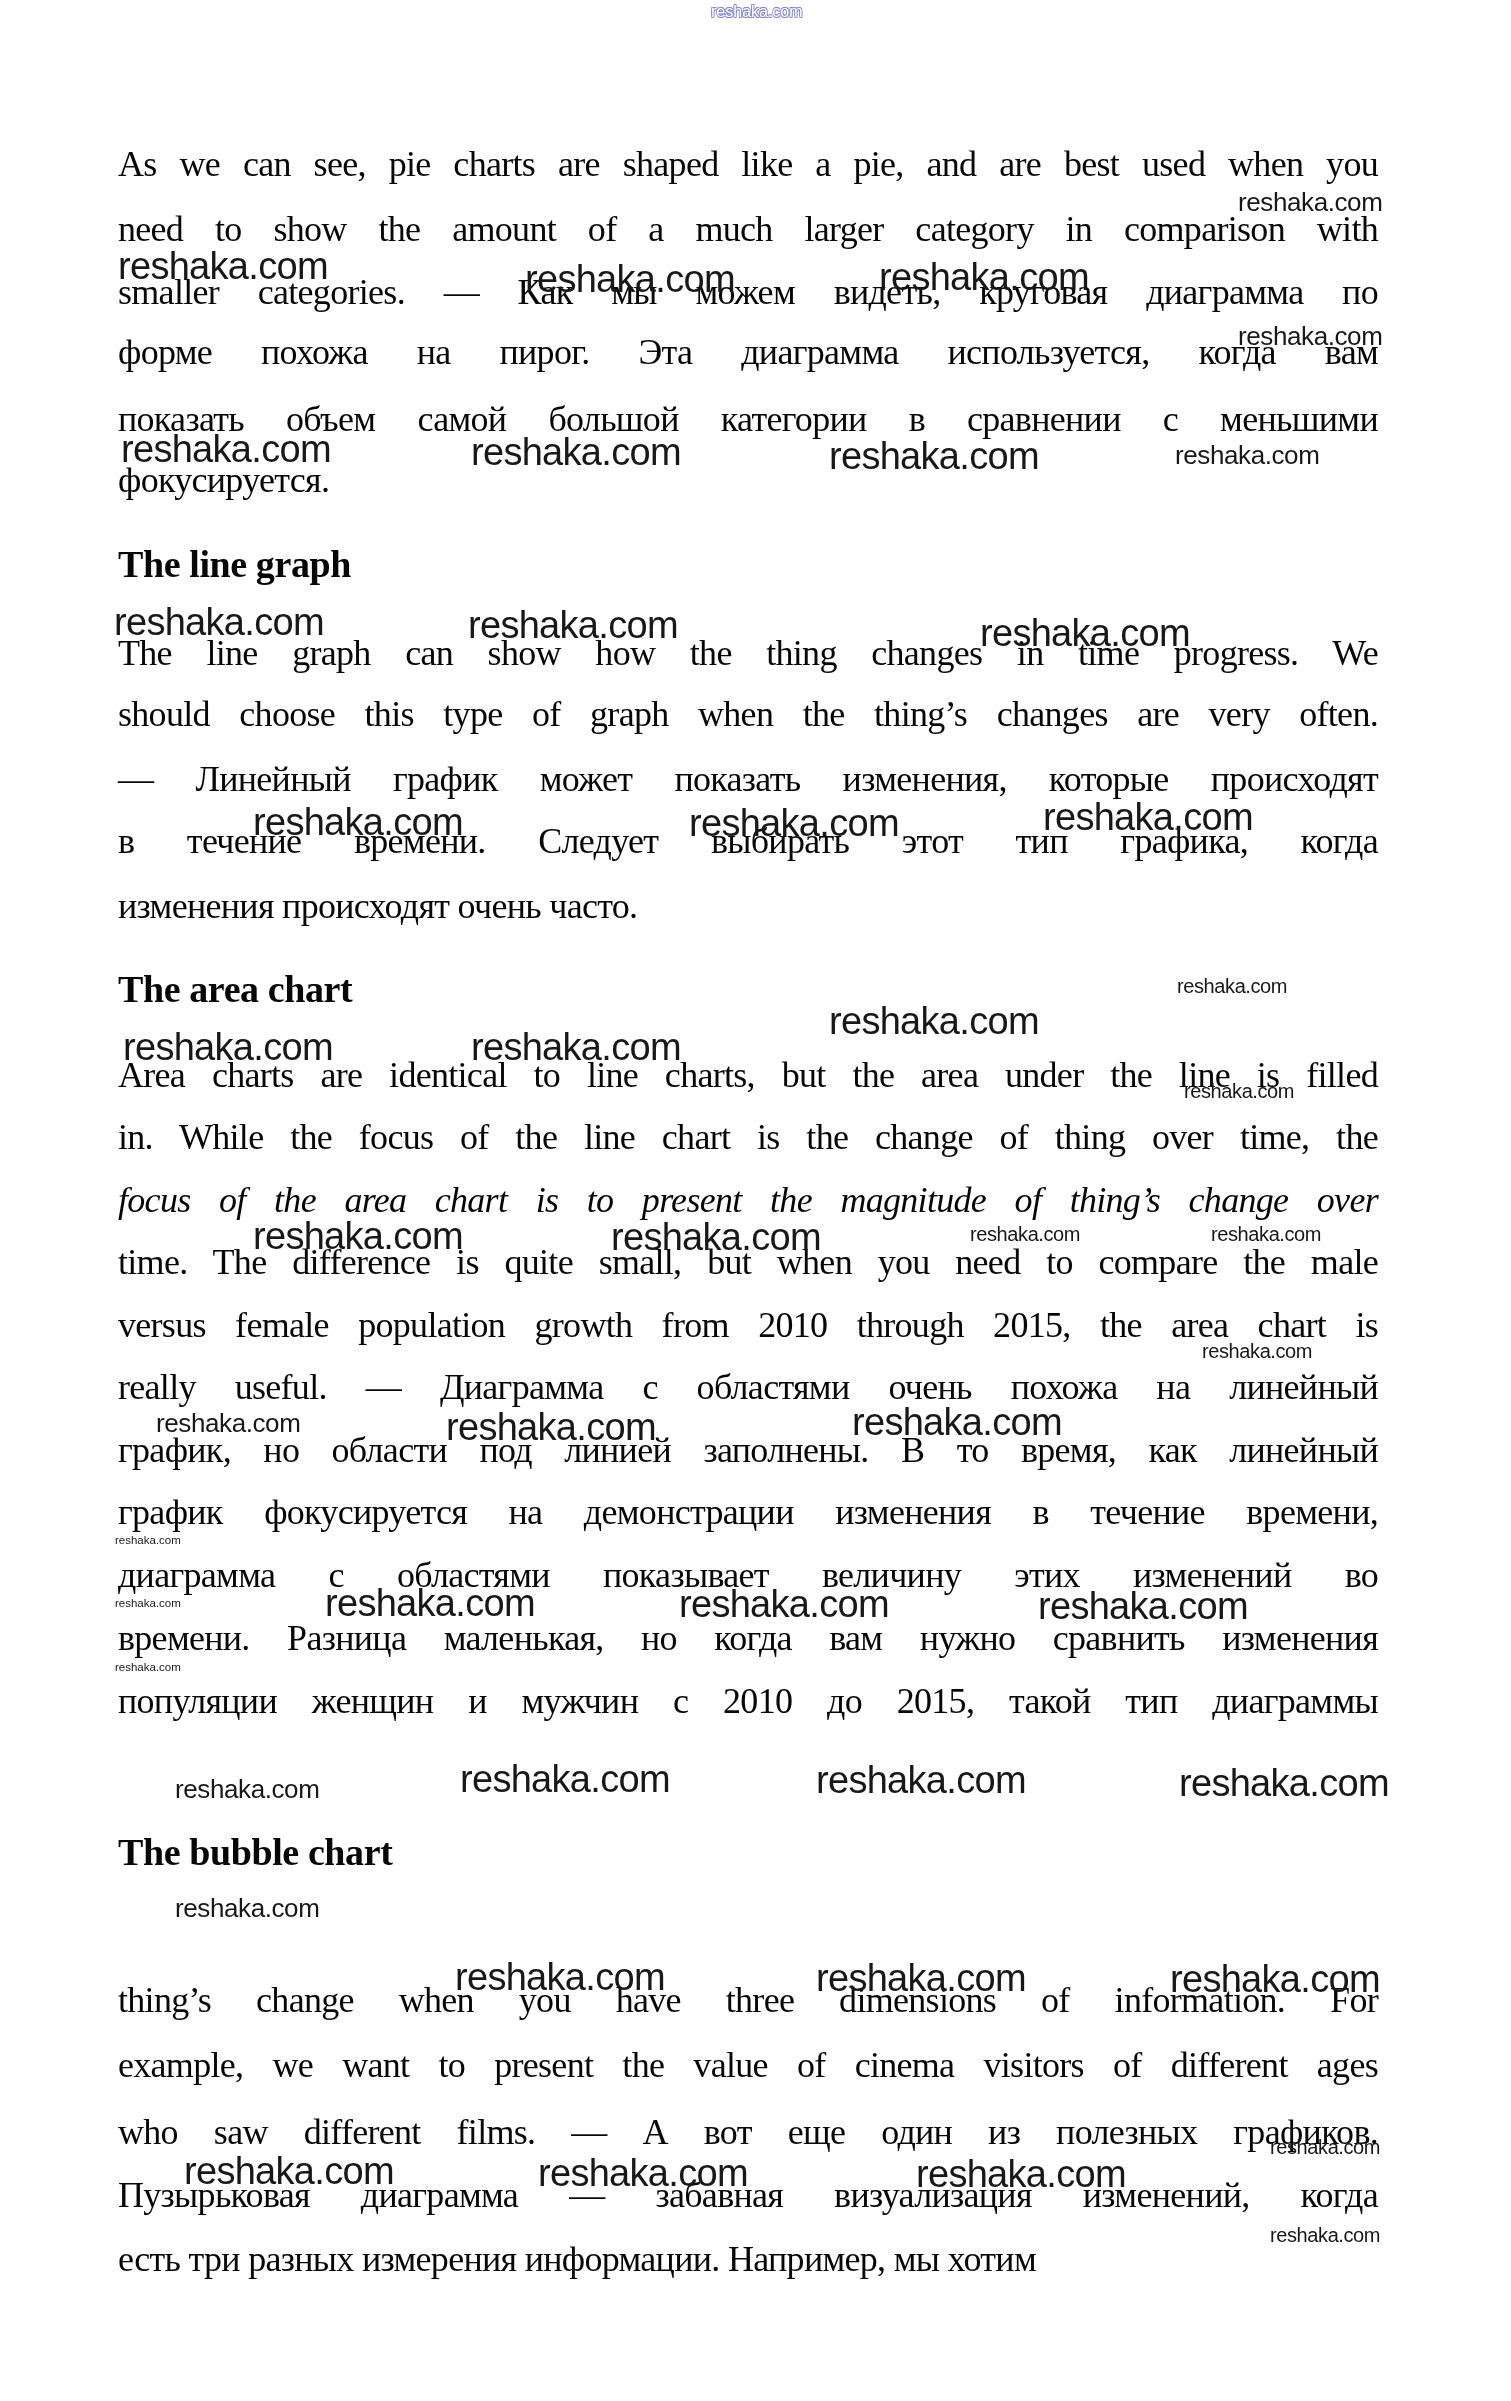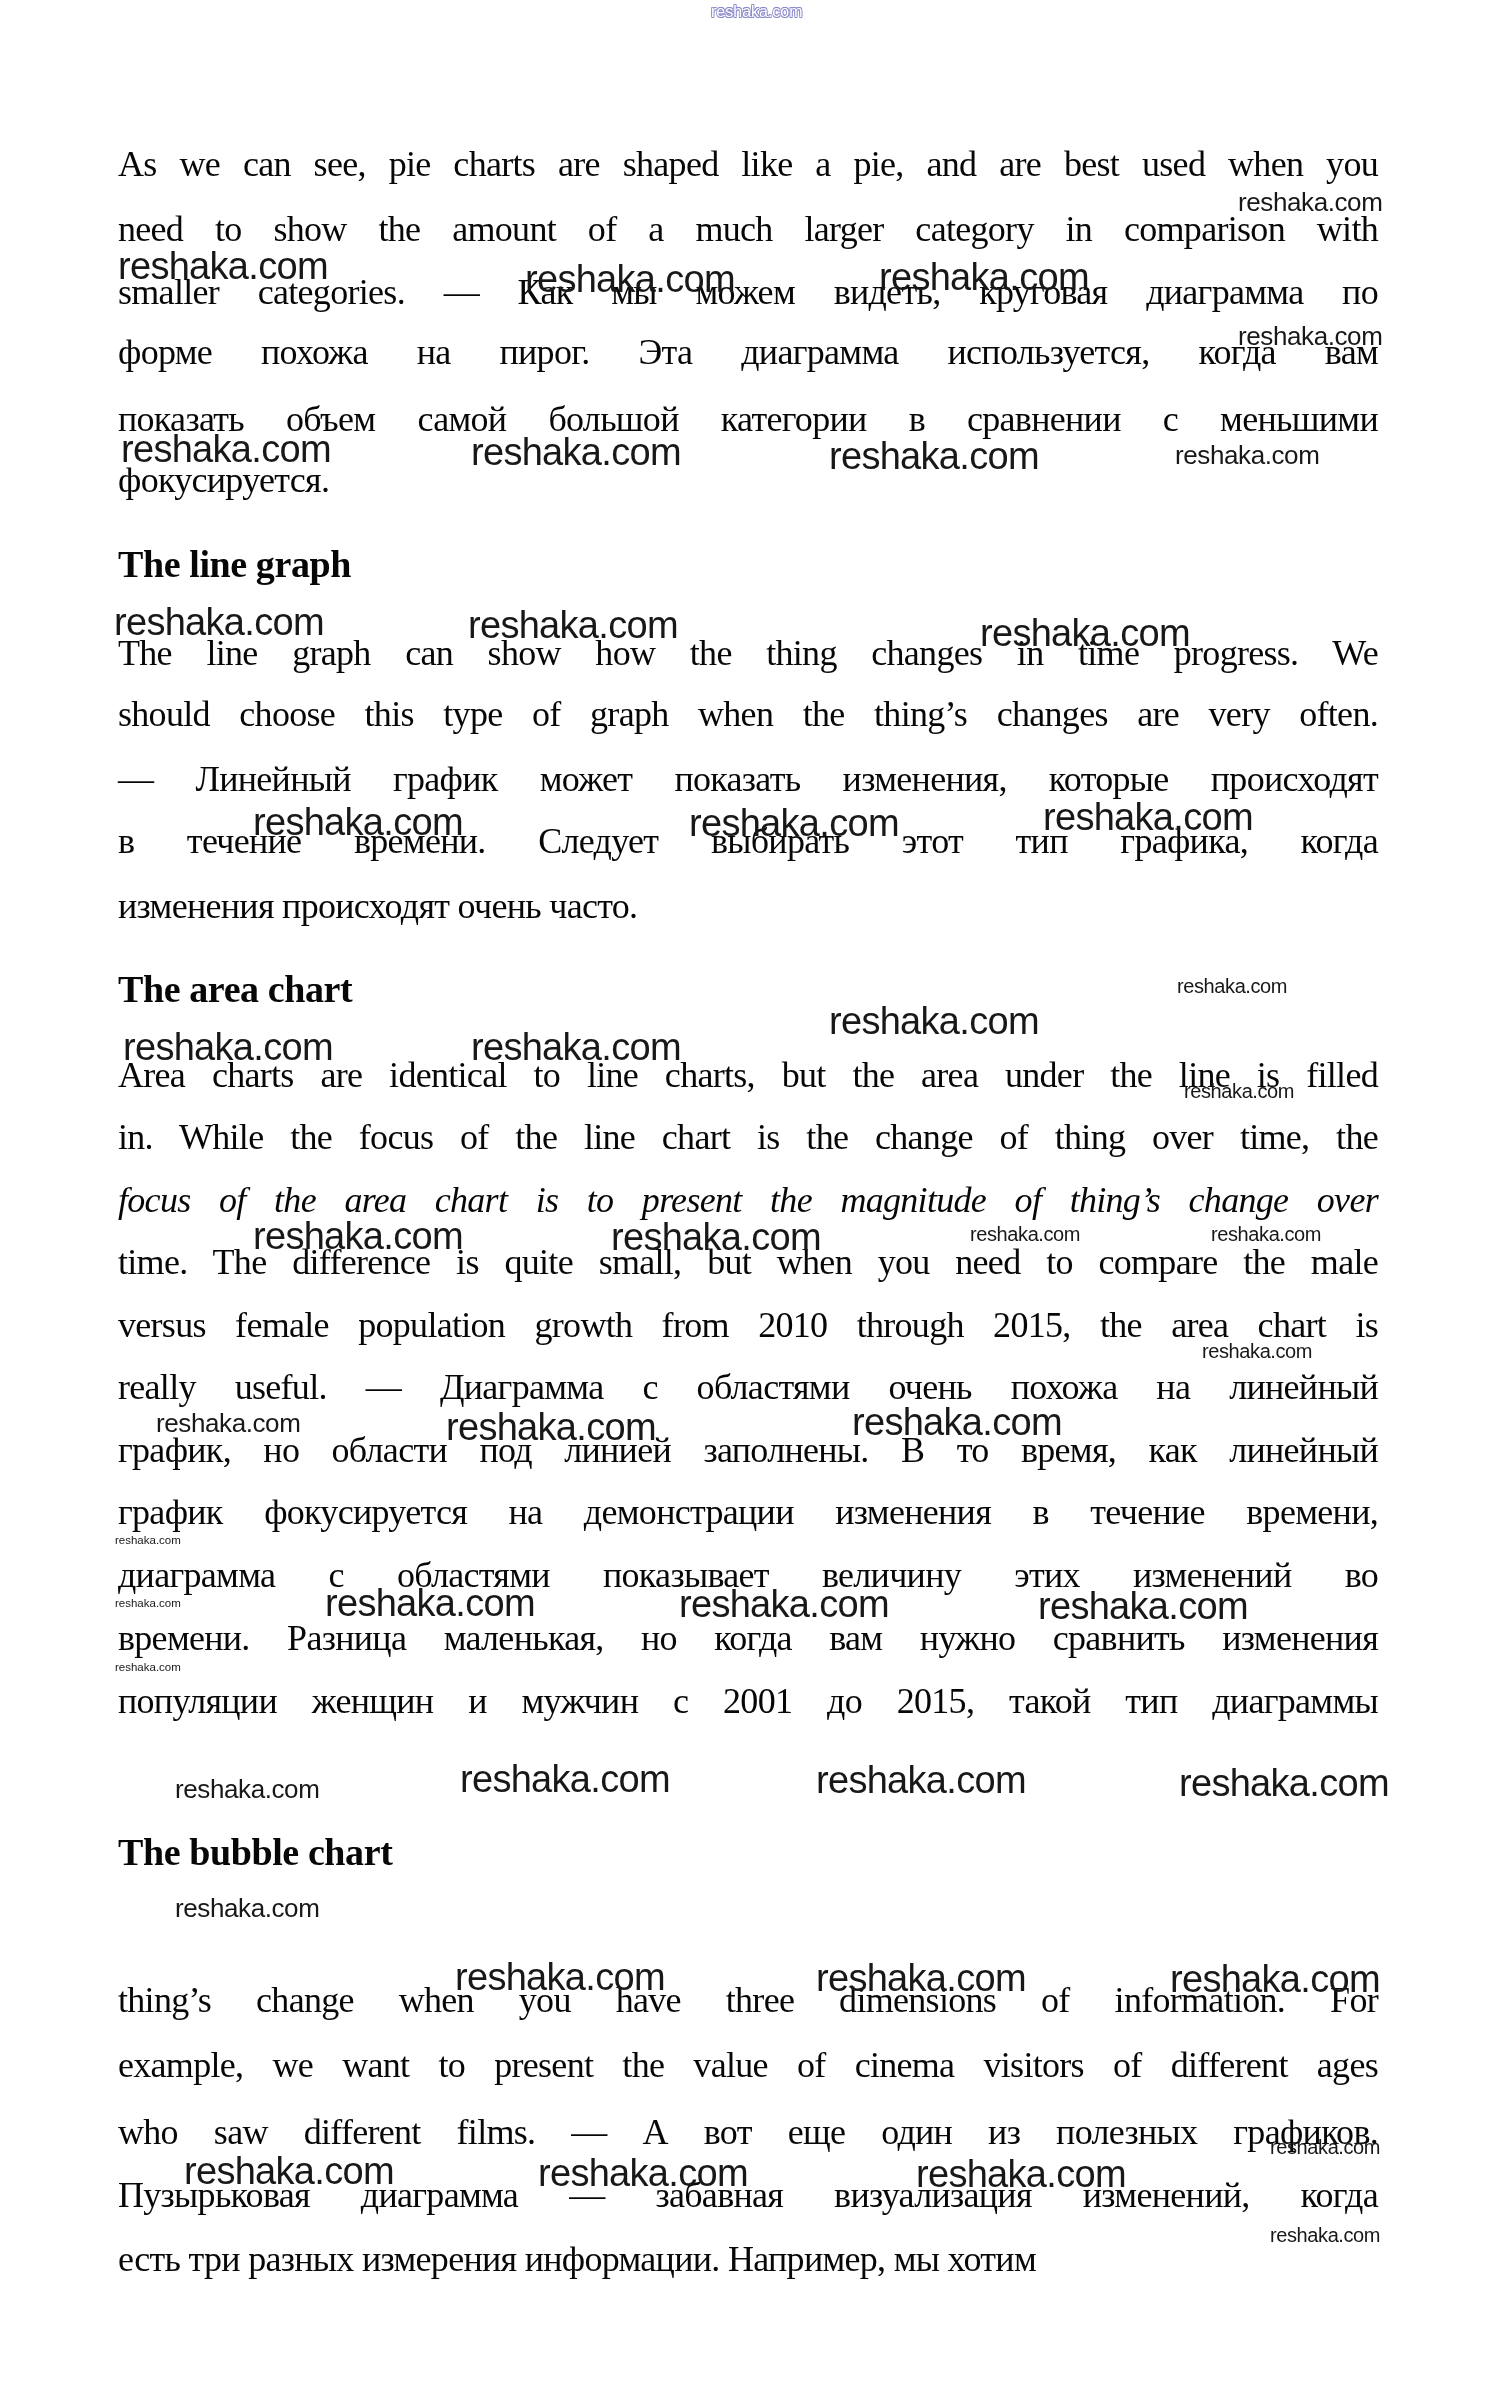--- a/index.html
+++ b/index.html
@@ -84,21 +84,21 @@
     <div class="line just" style="top: 1054px;">Area charts are identical to line charts, but the area under the line is filled</div>
     <div class="line just" style="top: 1116px;">in. While the focus of the line chart is the change of thing over time, the</div>
     <div class="line just" style="top: 1179px; font-style: italic;">focus of the area chart is to present the magnitude of thing’s change over</div>
     <div class="line just" style="top: 1241px;">time. The difference is quite small, but when you need to compare the male</div>
     <div class="line just" style="top: 1304px;">versus female population growth from 2010 through 2015, the area chart is</div>
     <div class="line just" style="top: 1366px;">really useful. — Диаграмма с областями очень похожа на линейный</div>
     <div class="line just" style="top: 1429px;">график, но области под линией заполнены. В то время, как линейный</div>
     <div class="line just" style="top: 1491px;">график фокусируется на демонстрации изменения в течение времени,</div>
     <div class="line just" style="top: 1554px;">диаграмма с областями показывает величину этих изменений во</div>
     <div class="line just" style="top: 1617px;">времени. Разница маленькая, но когда вам нужно сравнить изменения</div>
-    <div class="line just" style="top: 1680px;">популяции женщин и мужчин с 2001 до 2015, такой тип диаграммы</div>
+    <div class="line just" style="top: 1680px;">популяции женщин и мужчин с 2010 до 2015, такой тип диаграммы</div>
     <div class="heading" style="top: 1831px;">The bubble chart</div>
     <div class="line just" style="top: 1979px;">thing’s change when you have three dimensions of information. For</div>
     <div class="line just" style="top: 2044px;">example, we want to present the value of cinema visitors of different ages</div>
     <div class="line just" style="top: 2111px;">who saw different films. — А вот еще один из полезных графиков.</div>
     <div class="line just" style="top: 2174px;">Пузырьковая диаграмма — забавная визуализация изменений, когда</div>
     <div class="line" style="top: 2238px;">есть три разных измерения информации. Например, мы хотим</div>
     <div class="wm wm-b" style="left: 711px; top: 4.3px;">reshaka.com</div>
     <div class="wm wm-m" style="left: 1238px; top: 189px;">reshaka.com</div>
     <div class="wm wm-l" style="left: 118px; top: 247px;">reshaka.com</div>
     <div class="wm wm-l" style="left: 525px; top: 260px;">reshaka.com</div>

